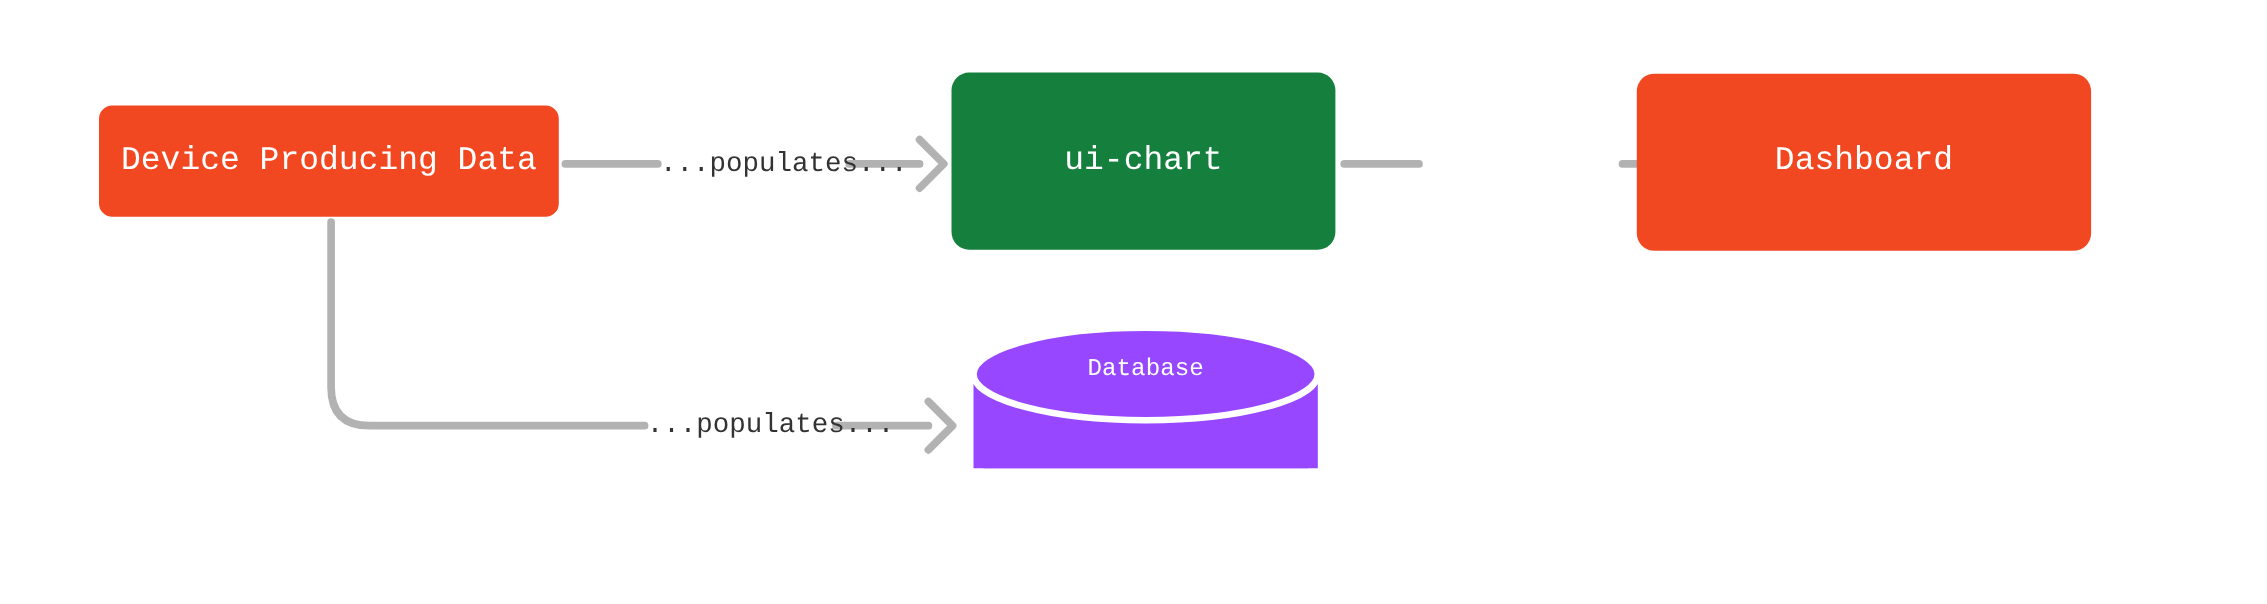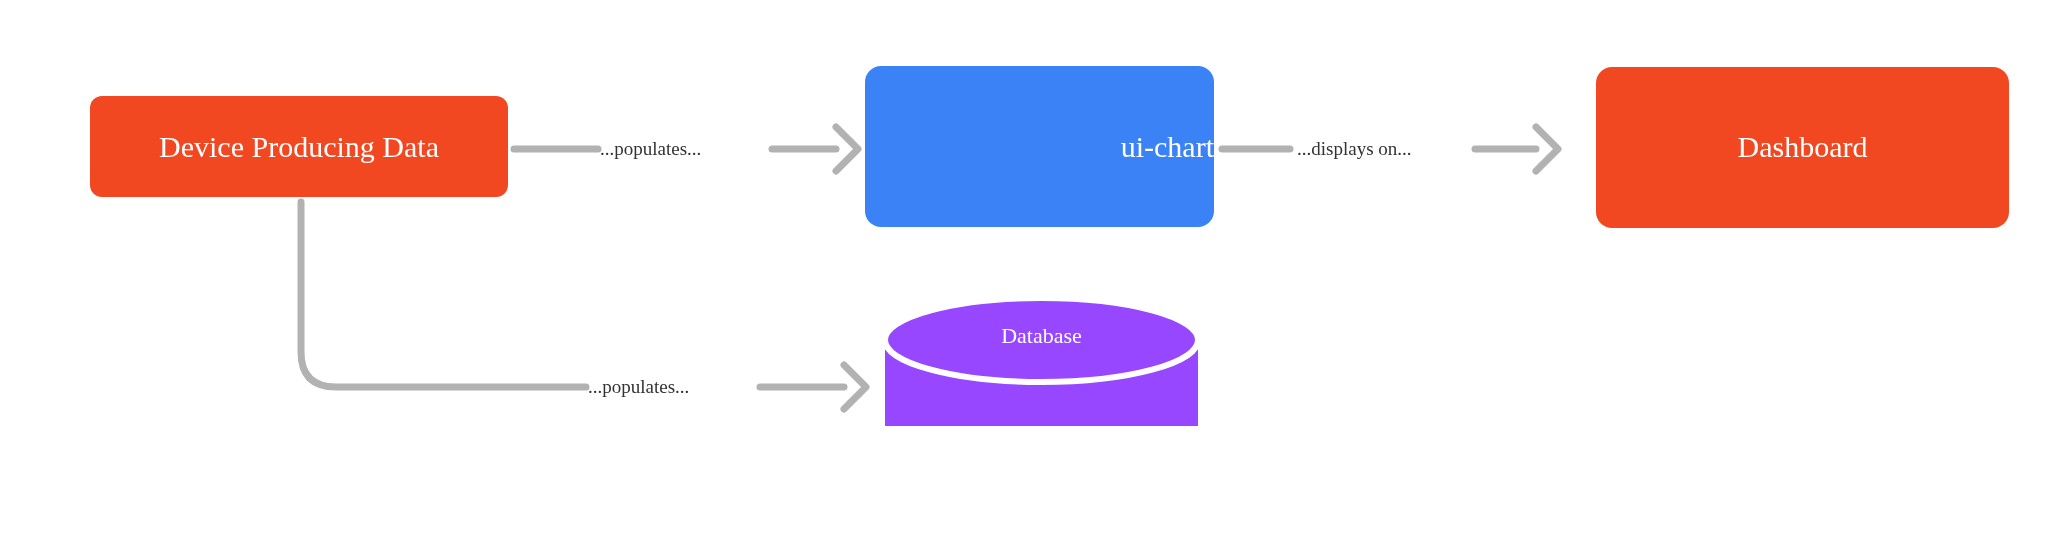--- a/index.html
+++ b/index.html
@@ -1,21 +1,21 @@
 <!DOCTYPE html>
 <html><head>
 <meta charset="utf-8">
 <style>
   html, body { margin: 0; padding: 0; background: #ffffff; }
   .canvas {
     position: relative;
     width: 2061px;
     height: 426px;
     background: #ffffff;
-    font-family: Liberation Serif, serif;
+    font-family: Liberation Mono, monospace;
     overflow: hidden;
     border-radius: 18px;
   }
   .connectors { position: absolute; left: 0; top: 0; }
   .connectors path {
     fill: none;
     stroke: #B2B2B2;
     stroke-width: 7;
     stroke-linecap: round;
     stroke-linejoin: round;
@@ -26,30 +26,30 @@
     align-items: center;
     justify-content: center;
     color: #ffffff;
     font-size: 30px;
     font-weight: 500;
     text-align: center;
     box-sizing: border-box;
   }
   .node-device    { left: 90px;   top: 96px; width: 418px; height: 101px; border-radius: 12px; }
   .node-uichart   { left: 865px;  top: 66px; width: 349px; height: 161px; border-radius: 16px; }
-  .node-dashboard { left: 1596px; top: 67px; width: 413px; height: 161px; border-radius: 16px;
+  .node-dashboard { left: 1488px; top: 67px; width: 413px; height: 161px; border-radius: 16px;
                     flex-direction: column; line-height: 1.55; }
   .cyl-svg   { position: absolute; left: 882px; top: 294px; }
   .cyl-label {
     position: absolute; left: 882px; top: 323px; width: 319px;
     text-align: center; color: #ffffff; font-size: 22px; font-weight: 500;
   }
   .edge-label {
     position: absolute;
-    font-size: 19px;
+    font-size: 25px;
     color: #333333;
     text-align: left;
     line-height: 30px;
     white-space: nowrap;
   }
   .edge-label-1 { left: 600px;  top: 134px; width: 170px; }
   .edge-label-2 { left: 1297px; top: 134px; width: 170px; }
   .edge-label-3 { left: 588px;  top: 372px; width: 170px; }
 </style>
 </head>
@@ -69,32 +69,31 @@
 
     <path d="M301 202 L301 352 Q301 387 336 387 L586 387"></path>
     <path d="M760 387 H844"></path>
     <path d="M844 365 L866 387 L844 409"></path>
   </svg>
 
   <div class="node node-device" style="background-color: rgb(242, 72, 34);">
     <span>Device Producing Data</span>
   </div>
 
-  <div class="node node-uichart" style="background-color: #3b82f6; justify-content: flex-end;">
+  <div class="node node-uichart" style="background-color: #15803d;">
     <span>ui-chart</span>
   </div>
 
   <div class="node node-dashboard" style="background-color: rgb(242, 72, 34);">
     <span>Dashboard</span>
   </div>
 
   <svg class="cyl-svg" width="319" height="194" viewBox="0 0 319 194">
     <rect x="3" y="46" width="313" height="100" fill="#9747FF"></rect>
     <ellipse cx="159.5" cy="146" rx="156.5" ry="42" fill="#9747FF"></ellipse>
     <ellipse cx="159.5" cy="46" rx="156.5" ry="42" stroke="#ffffff" stroke-width="6" fill="#9747FF"></ellipse>
   </svg>
   <div class="cyl-label">Database</div>
 
   <span class="edge-label edge-label-1">...populates...</span>
-  <span class="edge-label edge-label-2">...displays on...</span>
   <span class="edge-label edge-label-3">...populates...</span>
 
 </div>
 
 </body></html>

